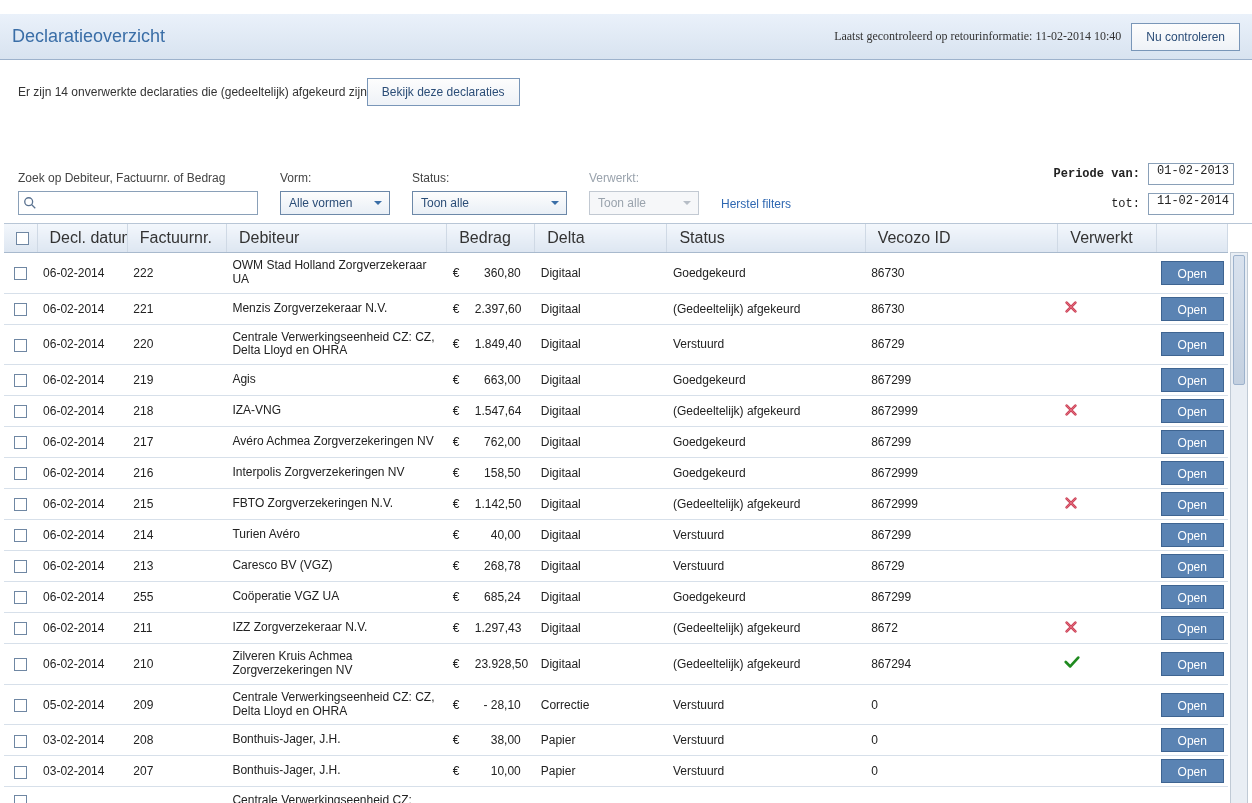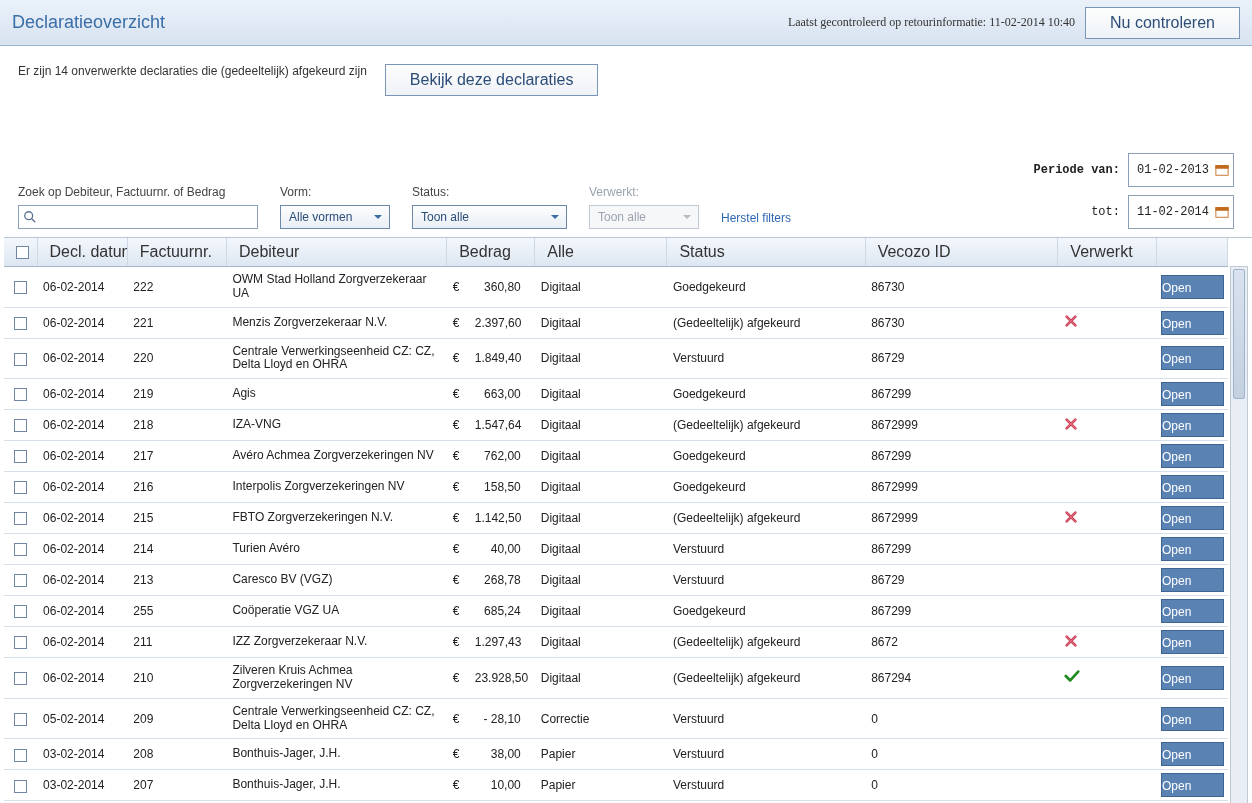--- a/index.html
+++ b/index.html
@@ -10,36 +10,37 @@
     background: #fff;
     color: #222;
   }
   .header-bar {
     background: linear-gradient(#eaf1fa, #d8e3f0);
     border-bottom: 1px solid #9db2cc;
     display: flex;
     align-items: center;
     height: 46px;
     padding: 0 12px;
+    margin-top: 14px;
   }
   .page-title { color: #3a6ea7; font-size: 18px; font-weight: 400; flex: 1; }
   .header-status { color: #333; margin-right: 10px; font-size: 12px; font-family: Liberation Serif, serif; }
   .btn-outline {
     background: linear-gradient(#fdfdfd, #eef2f7);
     border: 1px solid #7996b8;
     color: #2b4d77;
-    padding: 6px 24px;
-    font-size: 16px;
+    padding: 6px 14px;
+    font-size: 12px;
     cursor: pointer;
   }
   .info-bar {
     display: flex;
-    align-items: flex-start;
+    align-items: center;
     padding: 18px 18px 8px 18px;
-    gap: 18px;
+    gap: 0;
   }
   .info-text { color: #333; }
 
   .filter-bar {
     display: flex;
     align-items: flex-end;
     padding: 4px 18px 8px 18px;
     gap: 22px;
     margin-top: 45px;
   }
@@ -64,21 +65,21 @@
 
   .link { color: #2e67b1; cursor: pointer; padding-bottom: 4px; }
 
   .period-block {
     margin-left: auto;
     display: flex; flex-direction: column; align-items: flex-end; gap: 8px; font-family: Liberation Mono, monospace;
   }
   .period-row { display: flex; align-items: center; gap: 8px; }
   .period-label { font-weight: 600; font-size: 12px; }
   .date-input {
-    display: flex; align-items: center; gap: 6px; border: 1px solid #8aa0b8; height: 34px; background: #fff; padding: 0 4px 0 8px;
+    display: flex; align-items: center; gap: 6px; border: 1px solid #8aa0b8; height: 22px; background: #fff; padding: 0 4px 0 8px; flex-direction: column;
   }
   .date-input span { font-size: 12px; }
   .cal-icon { width: 14px; height: 14px; fill: #c36a1d; stroke: #c36a1d; }
 
   .table-wrap { border-top: 1px solid #b8c6d6; margin: 0 0 0 4px; position: relative; }
   .table-scroll { position: absolute; right: 4px; top: 28px; bottom: 0; width: 18px; background: #e9eef4; border:1px solid #c0cad5; }
   .table-thumb { position: absolute; left:2px; right:2px; top: 2px; height: 130px; background: linear-gradient(#d9e2ee,#c3d0e0); border:1px solid #9db2cc; border-radius:2px;}
   table { border-collapse: collapse; width: calc(100% - 24px); table-layout: fixed; }
   thead th {
     background: linear-gradient(#f3f7fc, #dde6f1);
@@ -108,21 +109,21 @@
   .col-vorm { width: 120px; }
   .col-status { width: 180px; }
   .col-vecozo { width: 175px; }
   .col-verw { width: 90px; text-align: left; }
   .col-open { width: 64px; padding: 3px 4px; }
 
   .chk {
     width: 13px; height: 13px; border: 1px solid #6f87a3; background: #fff; display: inline-block; vertical-align: middle;
   }
   .btn-open {
-    display: block; width: 100%; height: 24px; line-height: 24px; text-align: left;
+    display: block; width: 100%; height: 24px; line-height: 24px; text-align: center;
     background: #5a83b3; color: #fff; border: 1px solid #3e6491; font-size: 12px; cursor: pointer;
   }
   .icon-x svg { width:14px; height:14px; }
   .icon-check svg { width:16px; height:14px; }
   .deb-wrap { line-height: 1.15; }
 </style>
 </head>
 <body>
 
 <div class="header-bar">
@@ -224,21 +225,21 @@
         <col class="col-verw">
         <col class="col-open">
     </colgroup>
     <thead>
       <tr>
         <th class="col-chk"><span class="chk"></span></th>
         <th>Decl. datum</th>
         <th>Factuurnr.</th>
         <th>Debiteur</th>
         <th colspan="2">Bedrag</th>
-        <th>Alle</th>
+        <th>Delta</th>
         <th>Status</th>
         <th>Vecozo ID</th>
         <th>Verwerkt</th>
         <th></th>
       </tr>
     </thead>
     <tbody id="tbody">
         <tr>
           <td class="col-chk"><span class="chk"></span></td>
           <td>06-02-2014</td>

